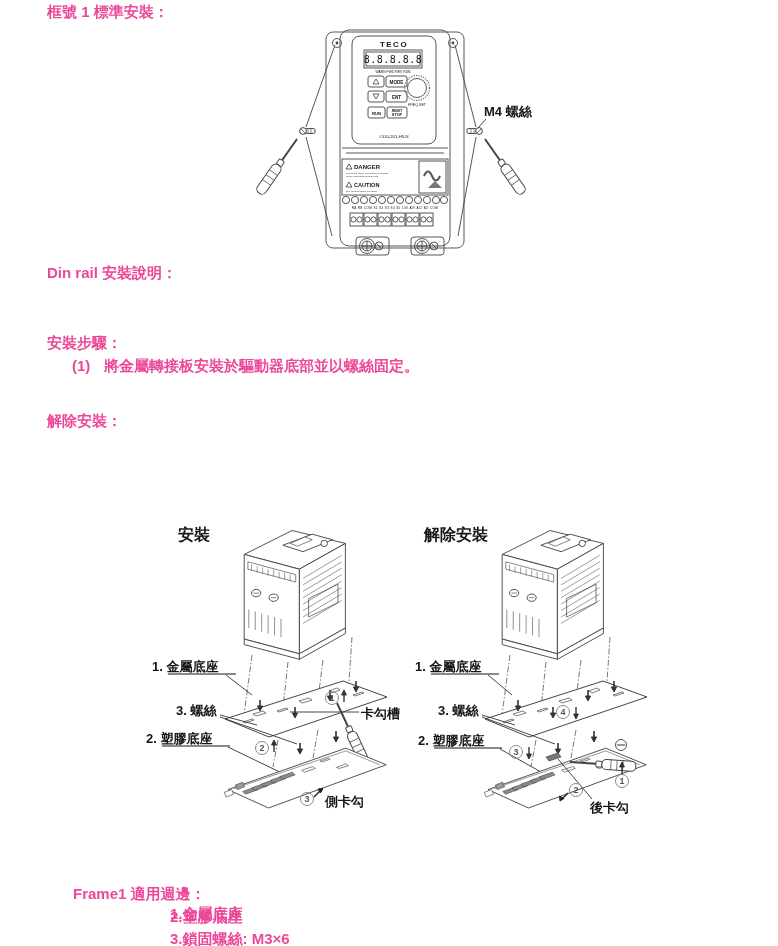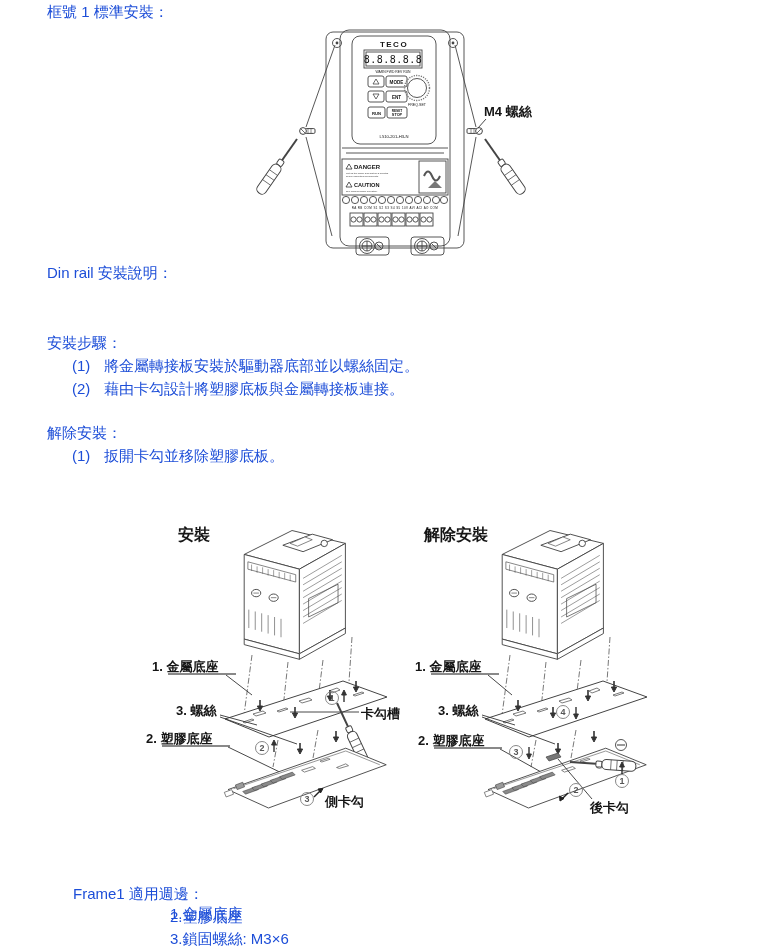--- a/index.html
+++ b/index.html
@@ -1,18 +1,18 @@
 <!DOCTYPE html>
 <html><head>
 <meta charset="utf-8">
 <style>
   html,body{margin:0;padding:0;background:#ffffff;}
   #page{position:relative;width:778px;height:946px;background:#fff;overflow:hidden;
         font-family:"Liberation Sans",sans-serif;color:#111;}
-  .t{position:absolute;font-weight:normal;font-size:15px;line-height:1.2;white-space:nowrap;color:#1d4ed8;}
+  .t{position:absolute;font-weight:bold;font-size:15px;line-height:1.2;white-space:nowrap;color:#ec4899;}
   .step .num{display:inline-block;width:32px;}
   svg{position:absolute;overflow:visible;}
   svg text{font-family:"Liberation Sans",sans-serif;fill:#151515;}
   .lbl{font-size:13px;font-weight:bold;}
   .lbl-big{font-size:16px;font-weight:bold;}
   .cnum-t{font-size:9px;fill:#555;font-weight:bold;}
   .tiny{font-size:2.4px;fill:#333;}
   .seg{font-family:"DejaVu Sans Mono",monospace;}
   .ln{stroke:#444;stroke-width:0.9;fill:none;}
   .dashdot{stroke:#555;stroke-width:0.8;fill:none;stroke-dasharray:6 2 1.5 2;}
@@ -254,28 +254,22 @@
     <text x="256" y="90" class="lbl" font-size="14">M4 螺絲</text>
     <line x1="258" y1="93" x2="250" y2="102" class="leader"></line>
   </svg>
 
   <div class="t" style="left:47px;top:264px;">Din rail 安裝說明：</div>
 
   <div class="t" style="left:47px;top:334px;">安裝步驟：</div>
   <div class="t step" style="left:72px;top:357px;">
     <span class="num">(1)</span><span>將金屬轉接板安裝於驅動器底部並以螺絲固定。</span>
   </div>
-  <div class="t step" style="left:72px;top:380px;">
-    <span class="num">(2)</span><span>藉由卡勾設計將塑膠底板與金屬轉接板連接。</span>
-  </div>
-
-  <div class="t" style="left:47px;top:424px;">解除安裝：</div>
-  <div class="t step" style="left:72px;top:447px;">
-    <span class="num">(1)</span><span>扳開卡勾並移除塑膠底板。</span>
-  </div>
+
+  <div class="t" style="left:47px;top:412px;">解除安裝：</div>
 
   <svg style="left:140px;top:515px;" width="270" height="340" viewBox="0 0 270 340">
     <text x="38" y="25" class="lbl-big">安裝</text>
 
     <use href="#driveIso" transform="translate(95,10) scale(0.92)"></use>
 
     <g>
       <line x1="112" y1="140" x2="104" y2="200" class="dashdot"></line>
       <line x1="148" y1="147" x2="141" y2="212" class="dashdot"></line>
       <line x1="183" y1="145" x2="177" y2="192" class="dashdot"></line>

